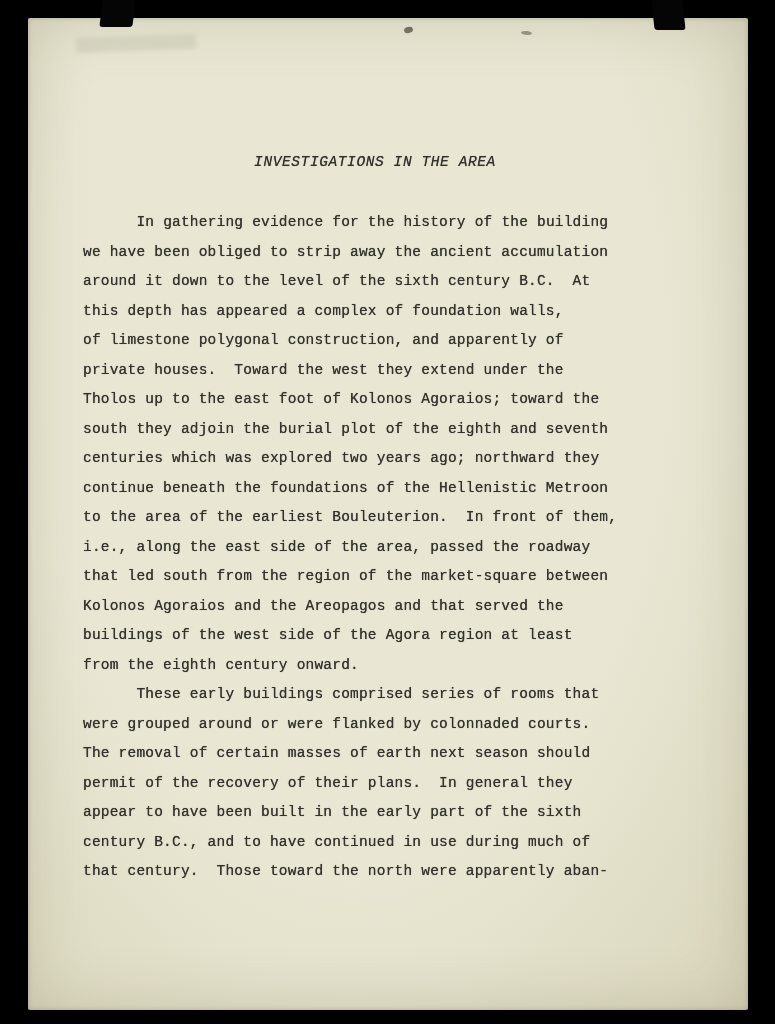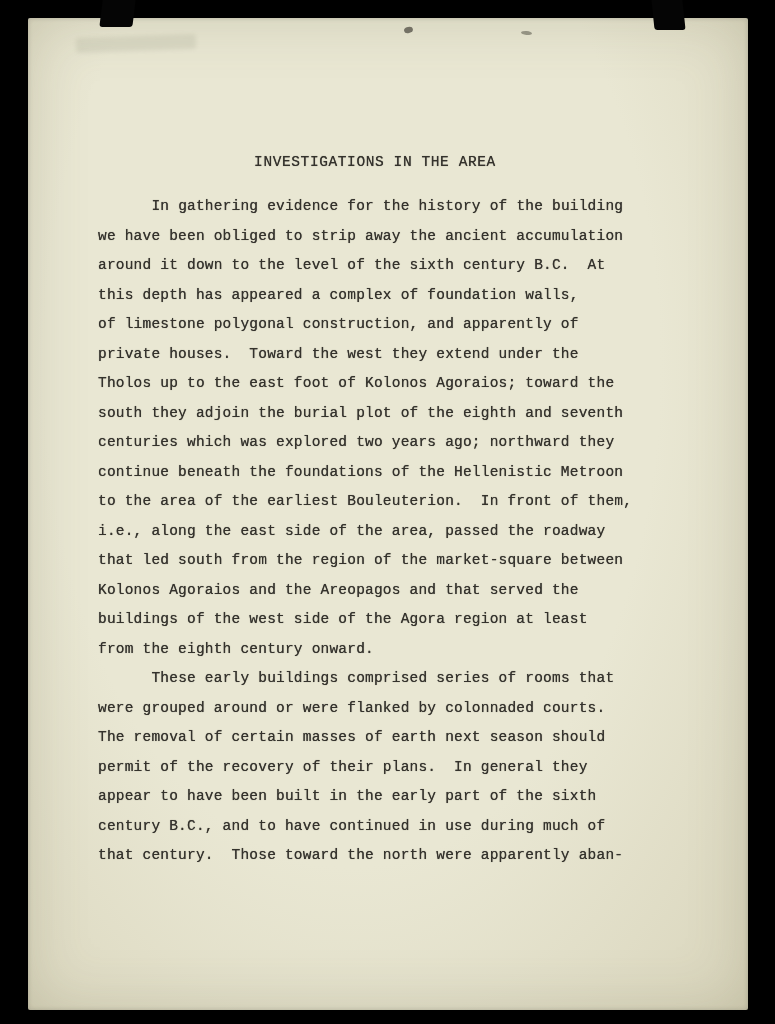--- a/index.html
+++ b/index.html
@@ -55,31 +55,32 @@
     position:relative;
     width:100%;height:100%;
     color:var(--ink);
     text-shadow:0 0 0.7px rgba(46,44,40,0.85);
   }
 
   .title-block{
     padding-top:128px;
     text-align:center;
     transform:translateX(-13px);
+    font-style:italic;
   }
   .title-line{
     font-size:14.5px;
     line-height:32px;
     letter-spacing:0.6px;
     white-space:pre;
   }
 
   .body-block{
-    margin-top:14px;
-    padding-left:70px;
+    margin-top:30px;
+    padding-left:55px;
     padding-right:50px;
   }
   .para{
     font-size:14.5px;
     line-height:29.5px;
     letter-spacing:0.2px;
     white-space:pre-wrap;
   }
 </style>
 </head>

